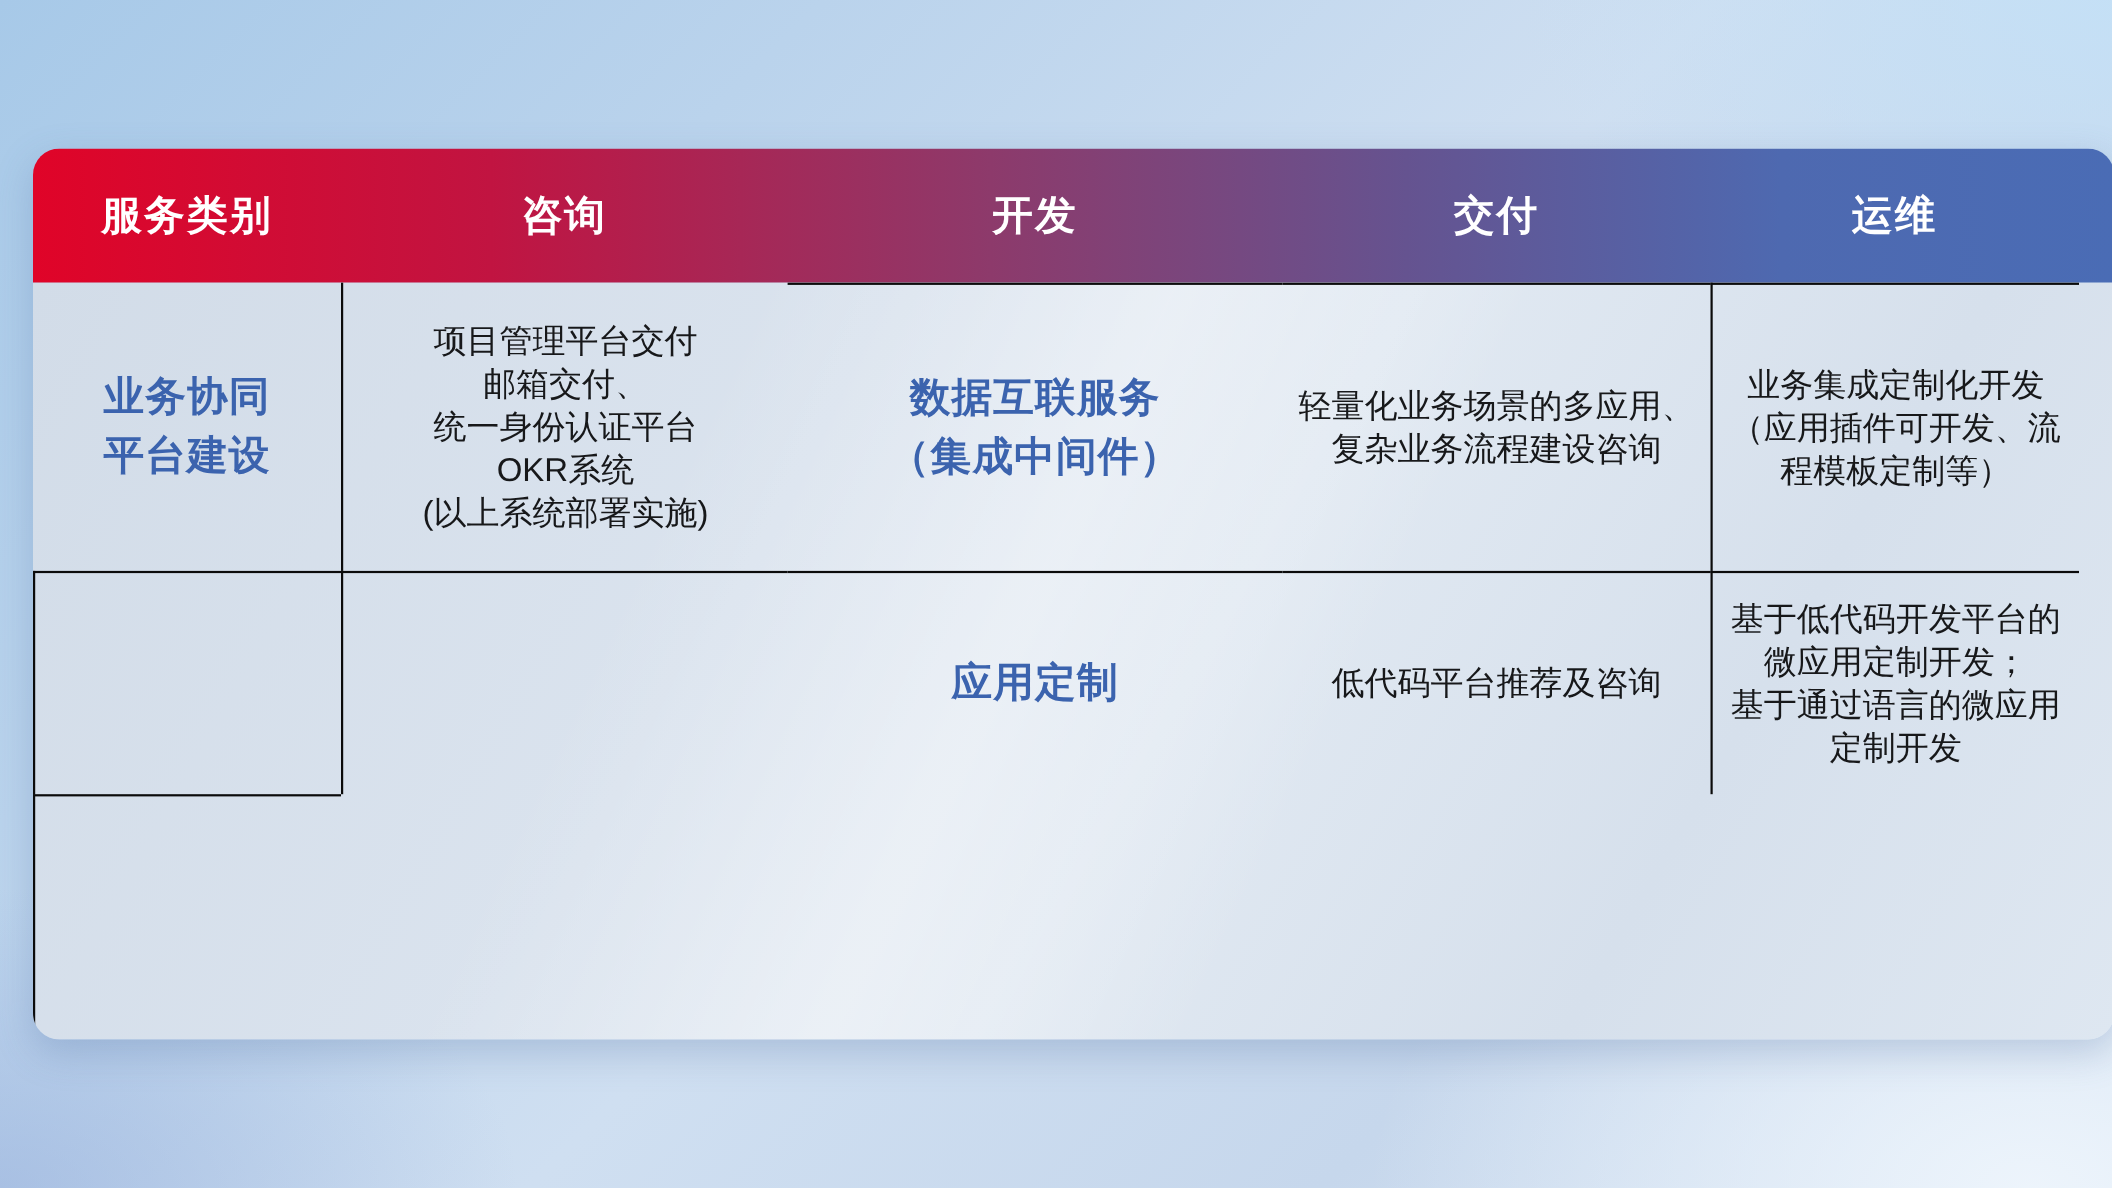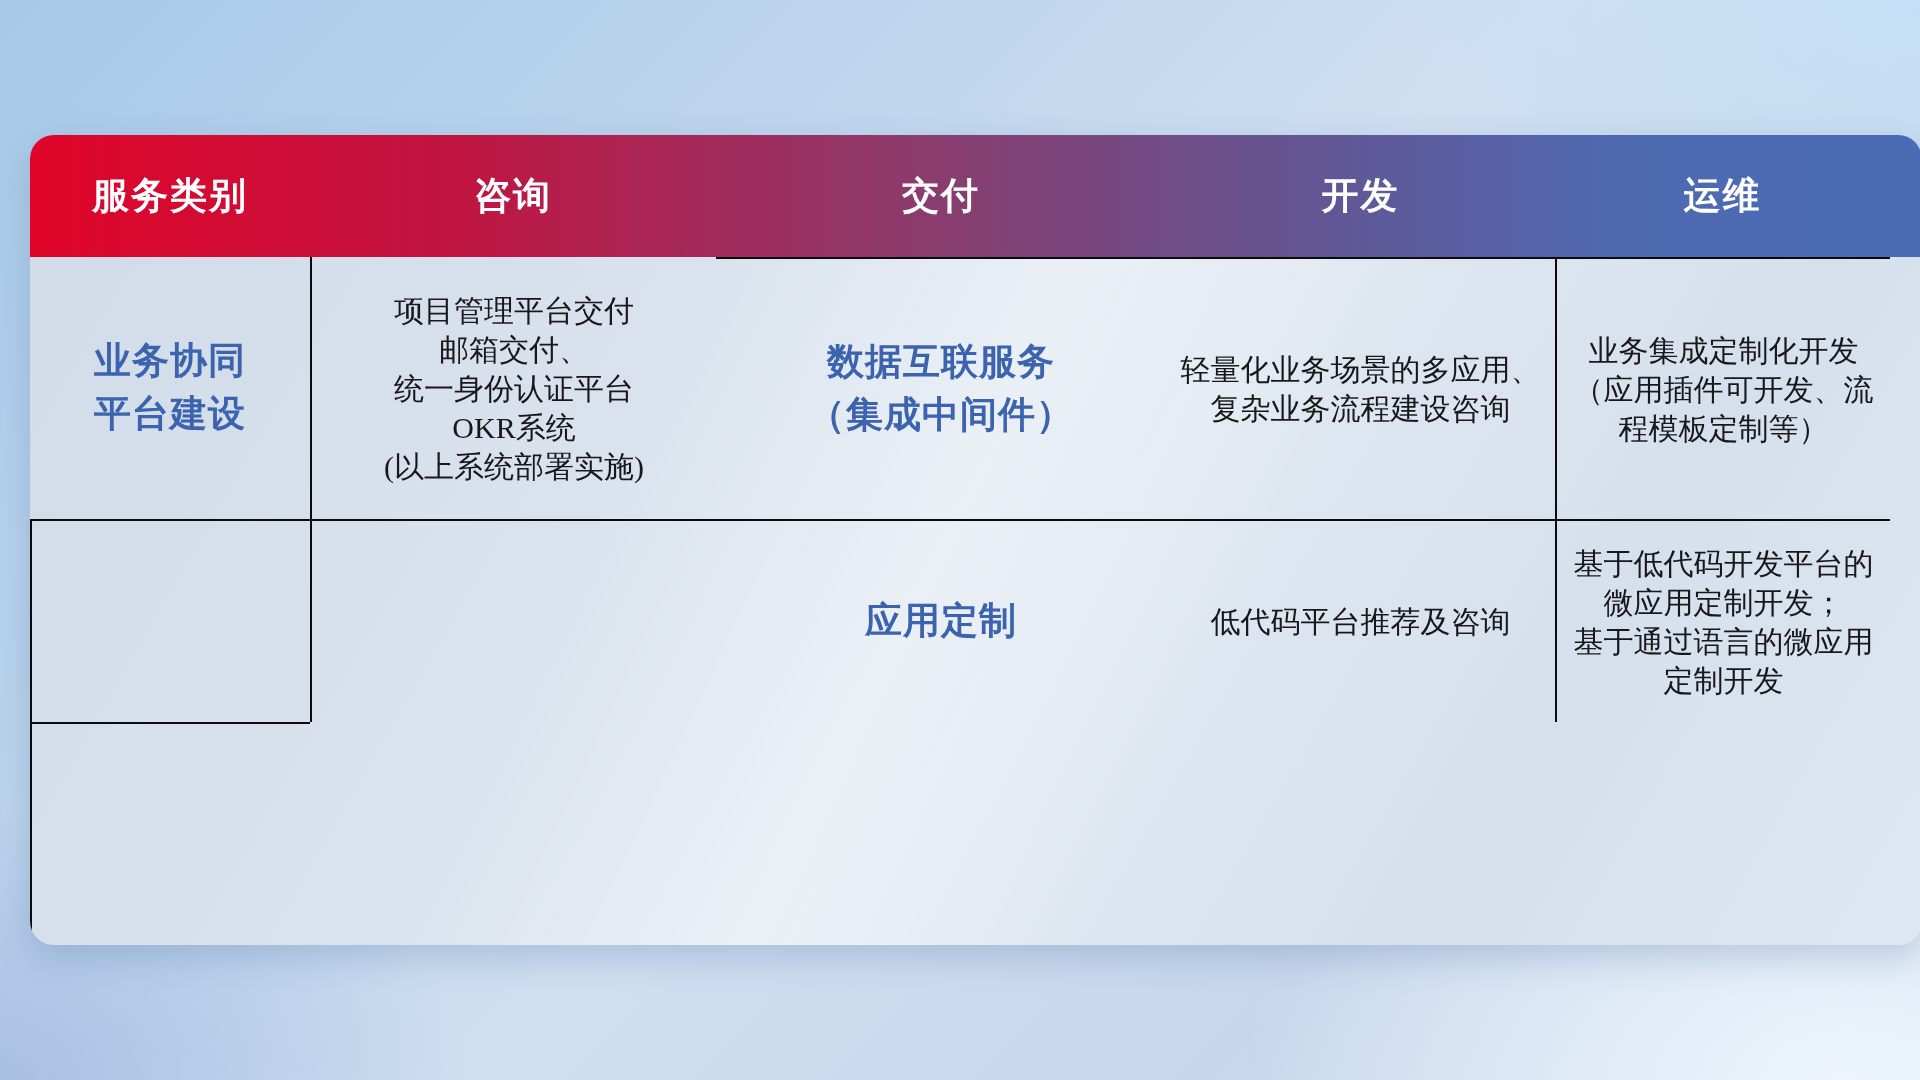--- a/index.html
+++ b/index.html
@@ -33,33 +33,33 @@
       linear-gradient(115deg, rgba(255,255,255,0) 30%, rgba(255,255,255,0.38) 47%, rgba(255,255,255,0) 62%),
       linear-gradient(120deg,#d2dce8 0%,#dae3ee 35%,#e1e9f2 55%,#d6e0ec 78%,#dee7f1 100%);
   }
   .td{
     display:flex;align-items:center;justify-content:center;
     padding:8px 6px;box-sizing:border-box;
     text-align:center;color:#17181a;font-size:30px;line-height:1.3;
   }
   .td .txt{white-space:pre-line;}
   .td.cat{color:#3b63ae;font-size:37px;font-weight:bold;line-height:1.42;letter-spacing:1px;}
-  .bl{border-left:2px solid #0b0b0b;font-family:Liberation Serif, serif;}
+  .bl{border-left:2px solid #0b0b0b;}
   .bt{border-top:2px solid #0b0b0b;}
 </style>
 </head>
 <body>
 
 <div class="card">
 
   <div class="thead grid-cols">
     <div class="th">服务类别</div>
     <div class="th">咨询</div>
+    <div class="th">开发</div>
     <div class="th">交付</div>
-    <div class="th">开发</div>
     <div class="th">运维</div>
   </div>
 
   <div class="tbody grid-cols">
 
     <div class="td cat">
         <span class="txt">业务协同
 平台建设</span>
       </div>
     <div class="td bl">

